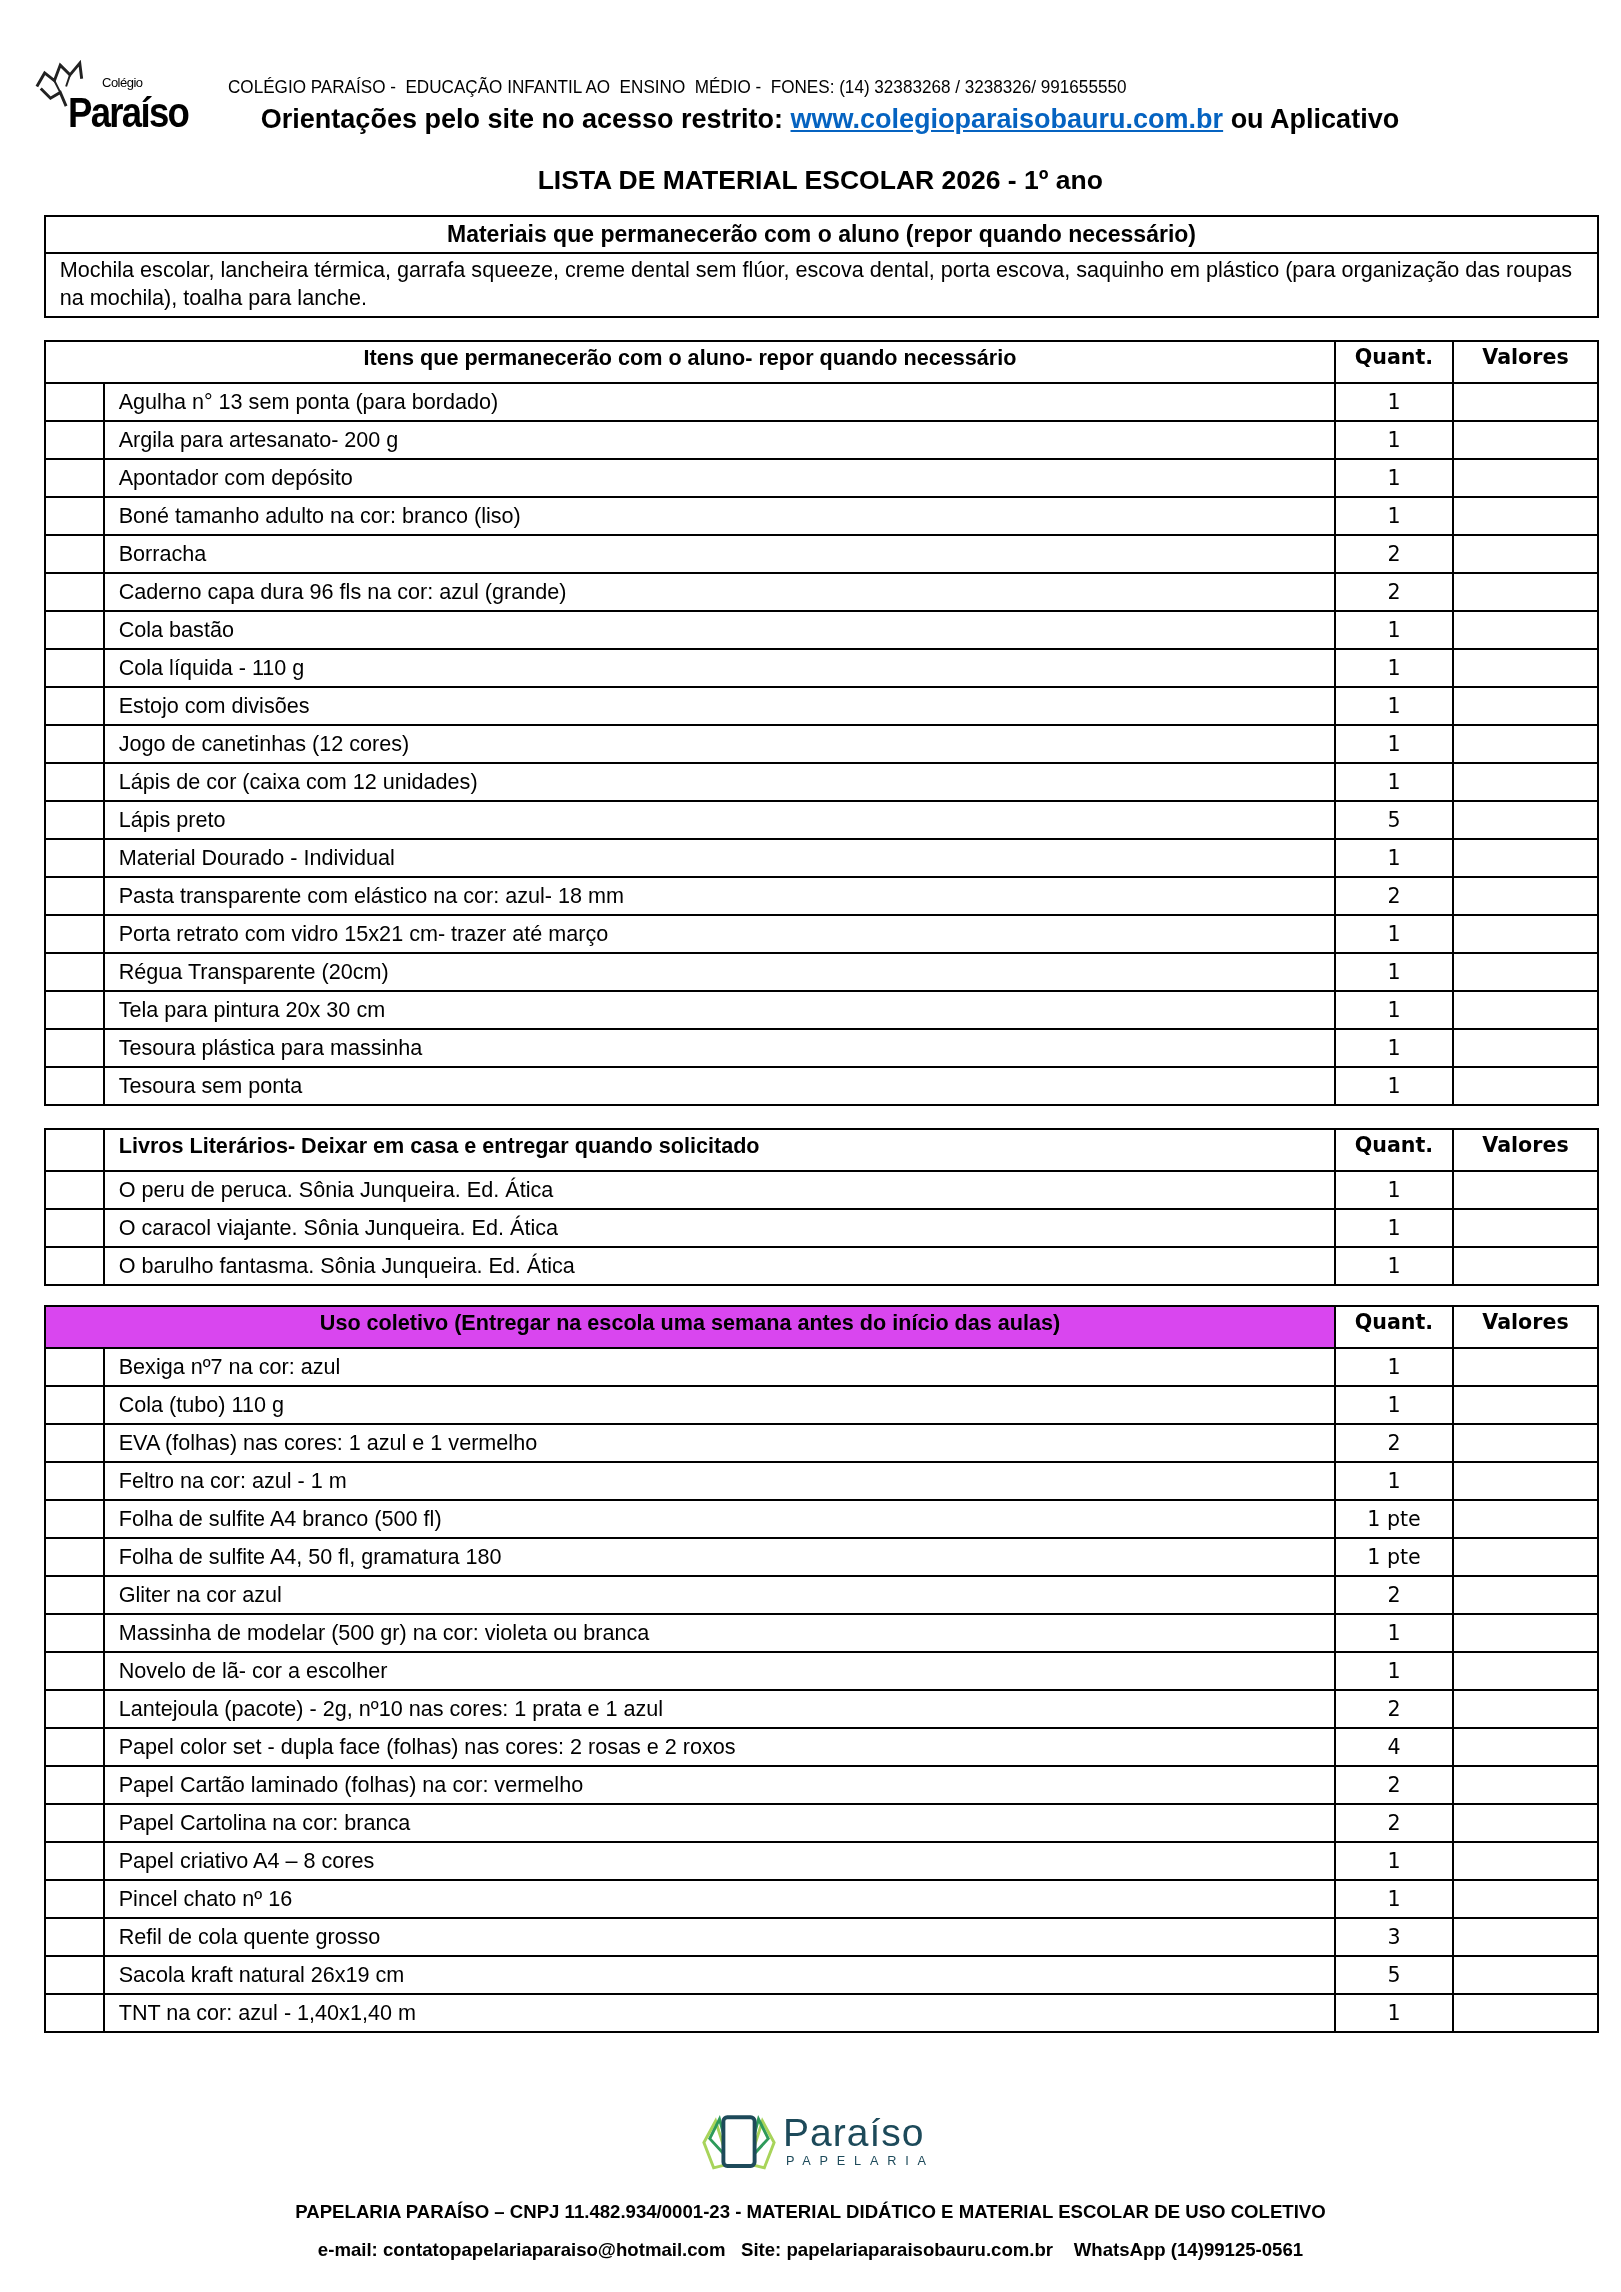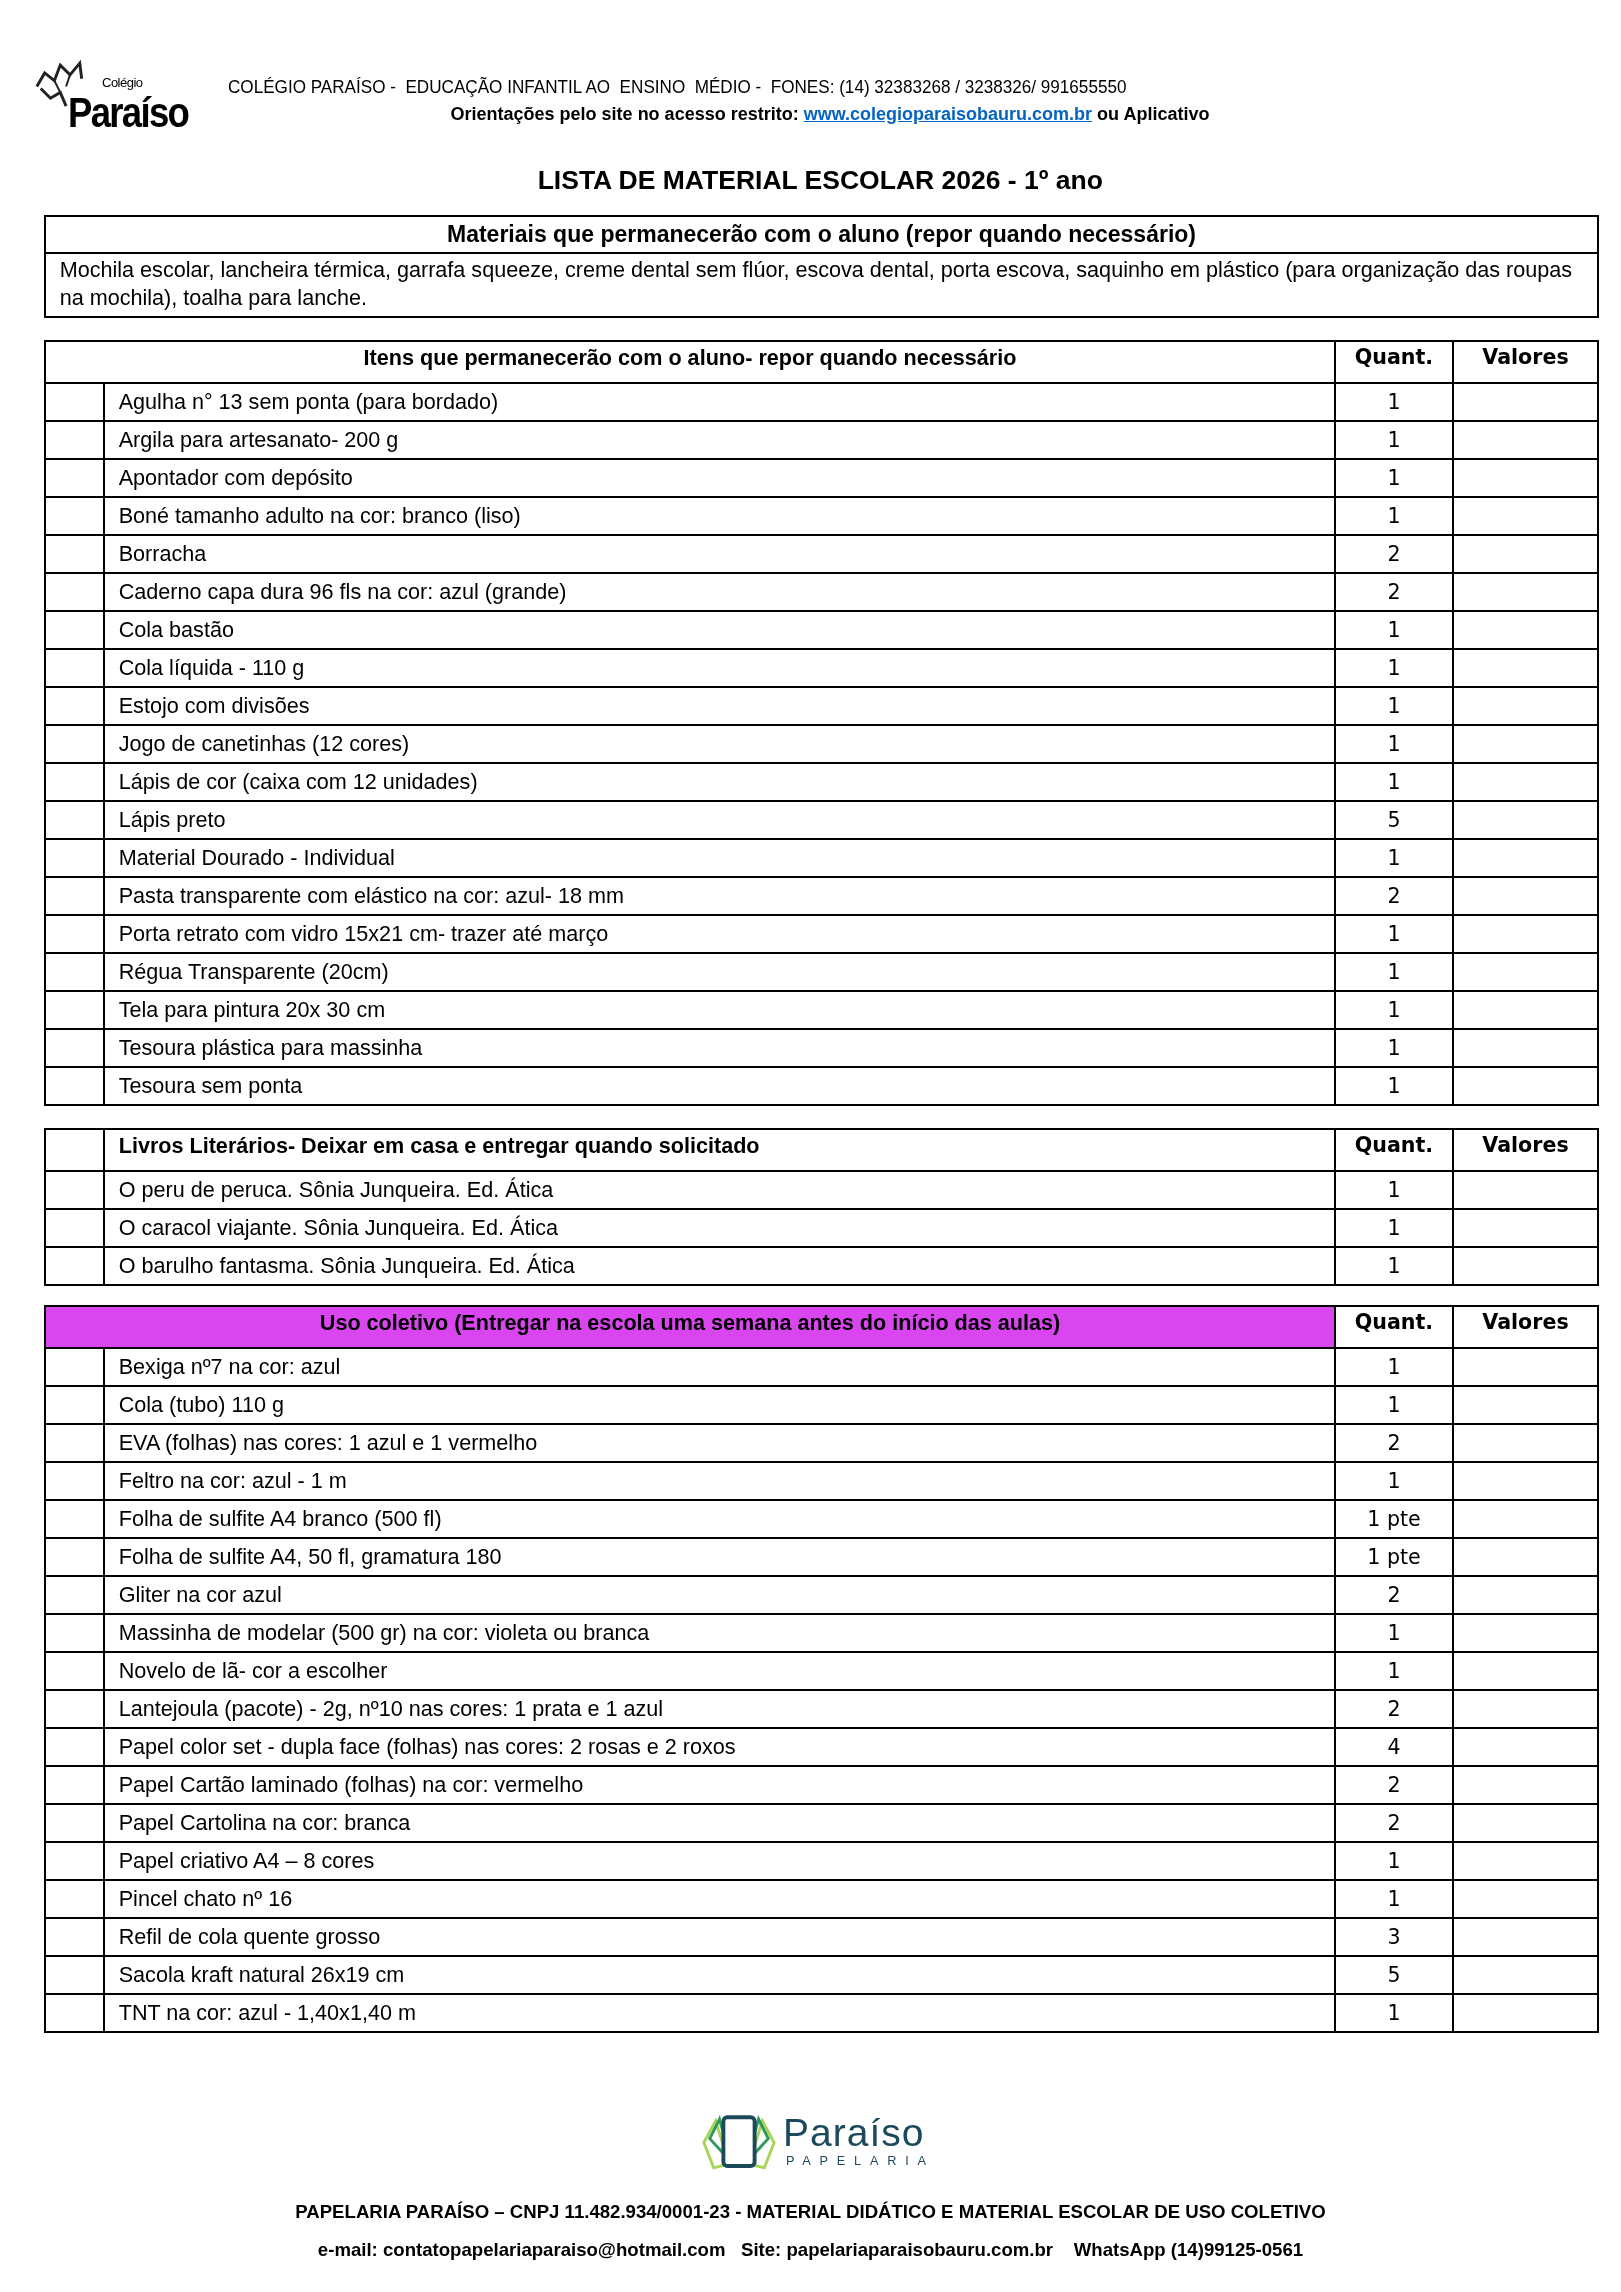--- a/index.html
+++ b/index.html
@@ -7,21 +7,21 @@
     width: 1621px; height: 2293px; position: relative; overflow: hidden;
     font-family: "Liberation Sans", sans-serif; color: #000;
   }
 
   
   .logo { position: absolute; left: 31px; top: 59px; width: 176px; height: 78px; }
   .logo svg { position: absolute; left: 0; top: 0; }
   .logo .logo-small { position: absolute; left: 71px; top: 15.7px; font-size: 13px; letter-spacing: -0.5px; }
   .logo .logo-big { position: absolute; left: 37px; top: 29px; font-size: 43px; font-weight: bold; letter-spacing: -2px; transform: scaleX(0.85); transform-origin: left top; }
   .hdr-line1 { position: absolute; left: 228px; top: 76px; width: 1176px; font-size: 18.6px; white-space: pre; transform: scaleX(0.92); transform-origin: left top; }
-  .hdr-line2 { position: absolute; left: 0; width: 1621px; top: 104px; text-align: center; font-size: 18px; font-weight: bold; padding-left: 39px; box-sizing: border-box; }
+  .hdr-line2 { position: absolute; left: 0; width: 1621px; top: 104px; text-align: center; font-size: 27px; font-weight: bold; padding-left: 39px; box-sizing: border-box; }
   .hdr-line2 .link { color: #0563C1; text-decoration: underline; }
   .doc-title { position: absolute; left: 0; width: 1621px; top: 165px; text-align: center; font-size: 26.5px; font-weight: bold; padding-left: 19.6px; box-sizing: border-box; }
 
   
   .box1 { position: absolute; left: 44px; top: 215px; width: 1555px; border: 2.9px solid #000; box-sizing: border-box; }
   .box1 .b1-head { height: 35px; line-height: 35px; text-align: center; font-size: 23px; font-weight: bold; border-bottom: 2.9px solid #000; }
   .box1 .b1-body { padding: 2px 13.7px 3.9px 13.7px; font-size: 21.6px; line-height: 28px; }
 
   
   table.list { position: absolute; left: 44px; width: 1555px; border-collapse: collapse; table-layout: fixed; }

